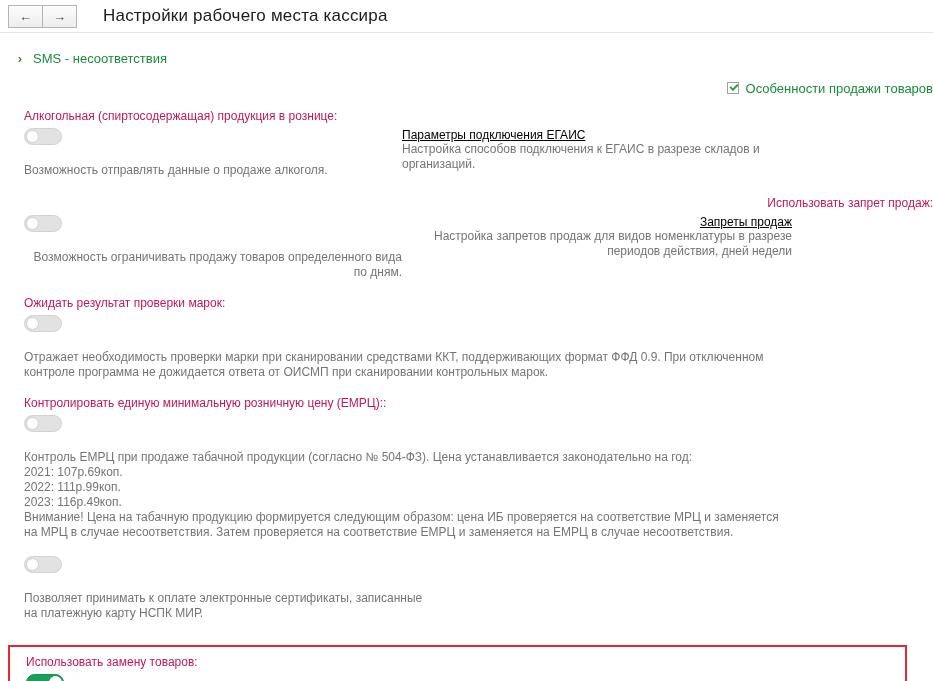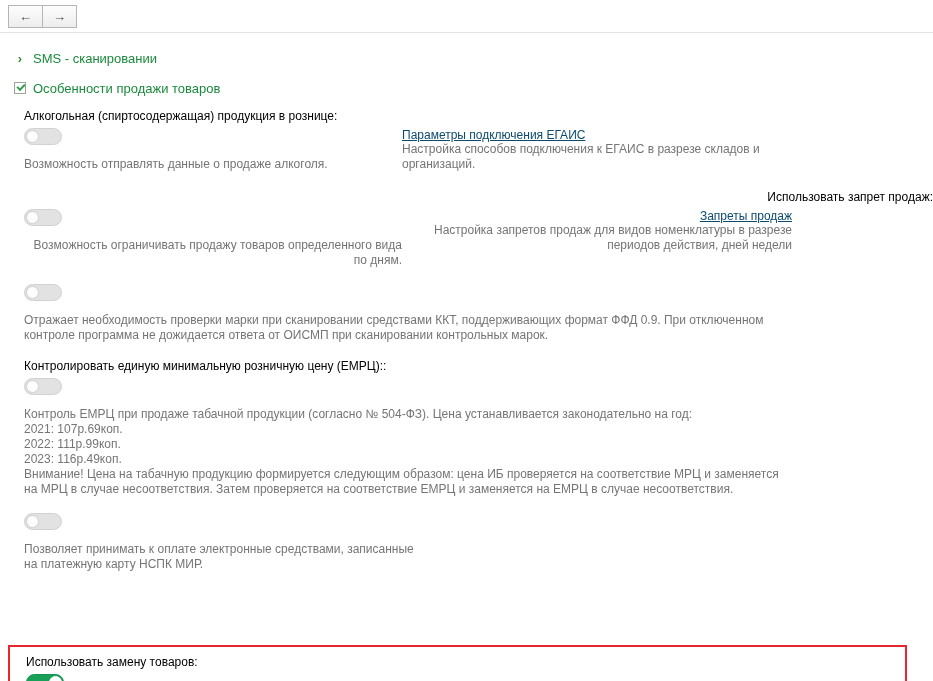--- a/index.html
+++ b/index.html
@@ -99,21 +99,21 @@
     color: #1a8a3c;
     font-size: 13px;
   }
 
   .section {
     margin-left: 24px;
     margin-top: 10px;
     position: relative;
   }
   .caption {
-    color: #000000;
+    color: #be185d;
     font-size: 12px;
     margin-bottom: 5px;
   }
   .toggle {
     width: 38px;
     height: 17px;
     border-radius: 9px;
     background: #e2e2e2;
     border: 1px solid #d2d2d2;
     position: relative;
@@ -139,33 +139,33 @@
     left: auto;
     right: 1px;
     background: #ffffff;
     border-color: #ffffff;
   }
 
   .desc {
     color: #757575;
     font-size: 12px;
     line-height: 15px;
-    margin-top: 12px;
+    margin-top: 18px;
     max-width: 400px;
   }
   .desc.wide { max-width: 760px; }
 
   .row-flex {
     display: flex;
     align-items: flex-start;
   }
   .left-col { width: 378px; }
   .right-col { padding-top: 0px; }
   .link {
-    color: #0c4a6e;
+    color: #000000;
     text-decoration: underline;
     cursor: pointer;
     font-size: 12px;
   }
   .right-desc {
     color: #757575;
     font-size: 12px;
     line-height: 15px;
     margin-top: 0;
     max-width: 390px;
@@ -188,32 +188,33 @@
 
 <div class="topbar">
   <div class="navbtns">
     <div class="navbtn first">
       <span>←</span>
     </div>
     <div class="navbtn">
       <span>→</span>
     </div>
   </div>
+  <div class="page-title">Настройки рабочего места кассира</div>
 </div>
 
 <div class="content">
 
   <div class="ghost-row"></div>
 
   <div class="group-head">
     <span class="chev">›</span>
-    <span class="group-label">SMS - сканировании</span>
-  </div>
-
-  <div class="group-head" style="margin-top:8px;">
+    <span class="group-label">SMS - несоответствия</span>
+  </div>
+
+  <div class="group-head" style="margin-top:8px;justify-content:flex-end;">
     <span class="chk-box"></span>
     <span class="group-label">Особенности продажи товаров</span>
   </div>
 
   <div class="section">
     <div class="caption">Алкогольная (спиртосодержащая) продукция в рознице:</div>
     <div class="row-flex">
       <div class="left-col">
         <div class="toggle">
             <span class="knob"></span>
@@ -237,20 +238,21 @@
         <div class="desc">Возможность ограничивать продажу товаров определенного вида по дням.</div>
       </div>
       <div class="right-col">
         <a class="link" style="">Запреты продаж</a>
         <div class="right-desc">Настройка запретов продаж для видов номенклатуры в разрезе периодов действия, дней недели</div>
       </div>
     </div>
   </div>
 
   <div class="section" style="margin-top:16px;">
+    <div class="caption">Ожидать результат проверки марок:</div>
     <div class="toggle">
         <span class="knob"></span>
       </div>
     <div class="desc wide">Отражает необходимость проверки марки при сканировании средствами ККТ, поддерживающих формат ФФД 0.9. При отключенном контроле программа не дожидается ответа от ОИСМП при сканировании контрольных марок.</div>
   </div>
 
   <div class="section" style="margin-top:16px;">
     <div class="caption">Контролировать единую минимальную розничную цену (ЕМРЦ)::</div>
     <div class="toggle">
         <span class="knob"></span>
@@ -259,21 +261,21 @@
 2021: 107р.69коп.
 2022: 111р.99коп.
 2023: 116р.49коп.
 Внимание! Цена на табачную продукцию формируется следующим образом: цена ИБ проверяется на соответствие МРЦ и заменяется на МРЦ в случае несоответствия. Затем проверяется на соответствие ЕМРЦ и заменяется на ЕМРЦ в случае несоответствия.</div>
   </div>
 
   <div class="section" style="margin-top:16px;">
     <div class="toggle">
         <span class="knob"></span>
       </div>
-    <div class="desc" style="white-space:pre-line;">Позволяет принимать к оплате электронные средствами, записанные на платежную карту НСПК МИР.</div>
+    <div class="desc" style="white-space:pre-line;">Позволяет принимать к оплате электронные сертификаты, записанные на платежную карту НСПК МИР.</div>
   </div>
 
   <div class="highlight-box" style="top:612px; height:62px;">
     <div class="hl-inner">
       <div class="caption">Использовать замену товаров:</div>
       <div class="toggle on">
           <span class="knob"></span>
         </div>
 
     </div>

